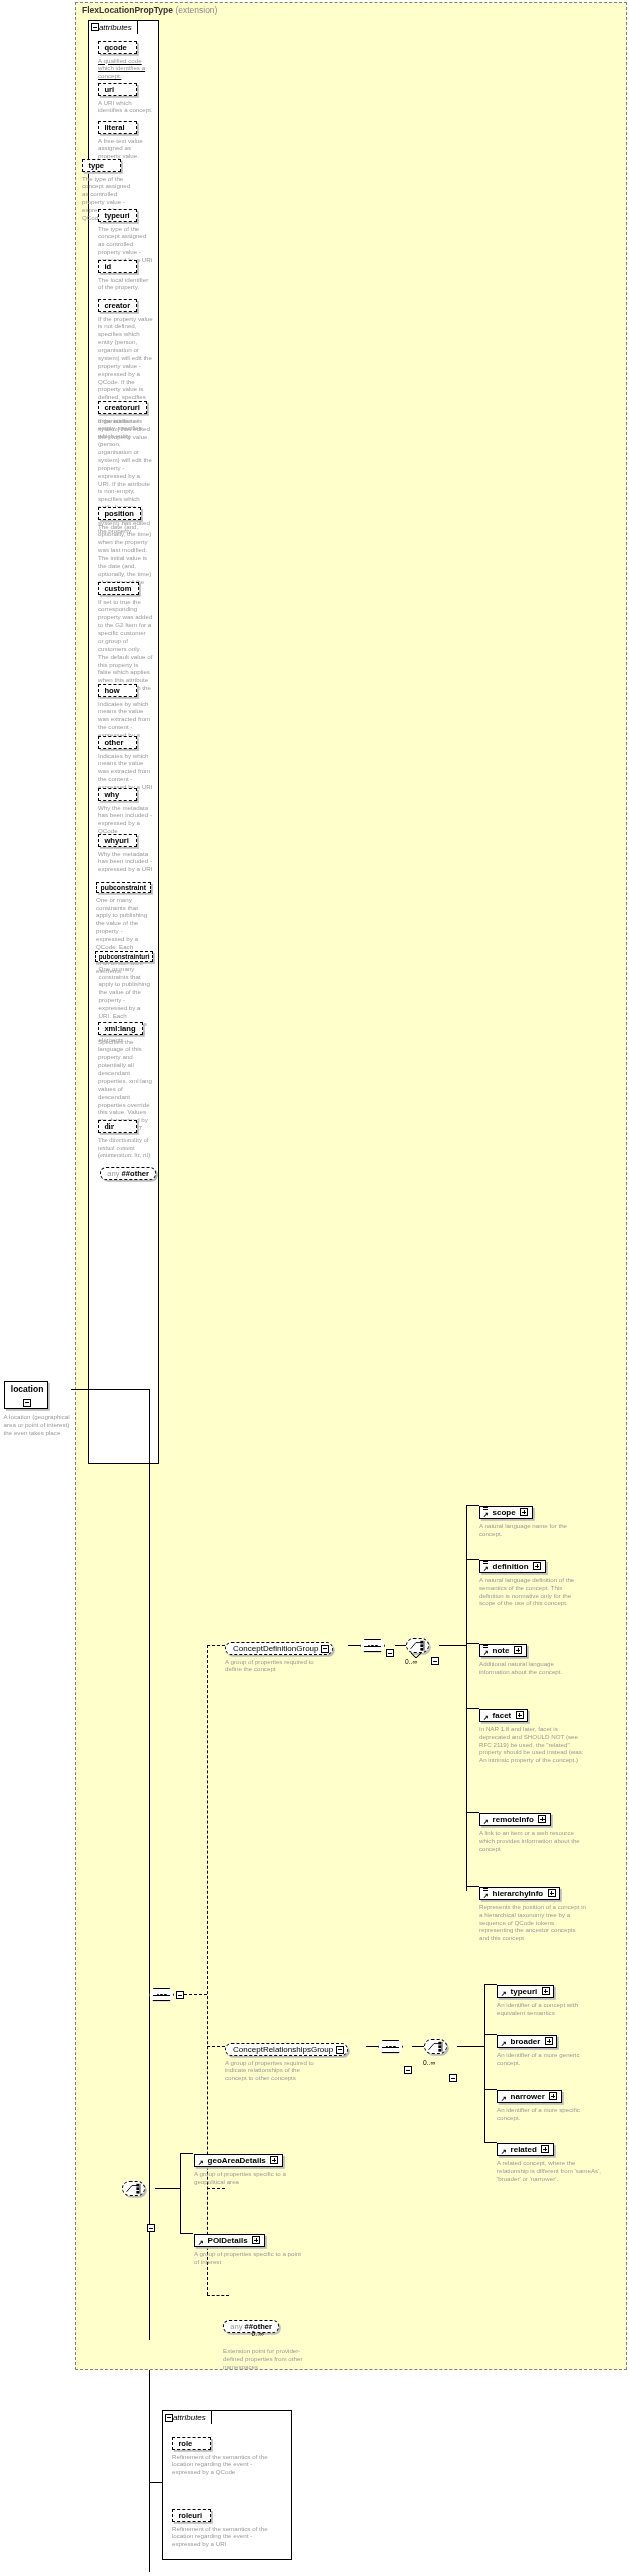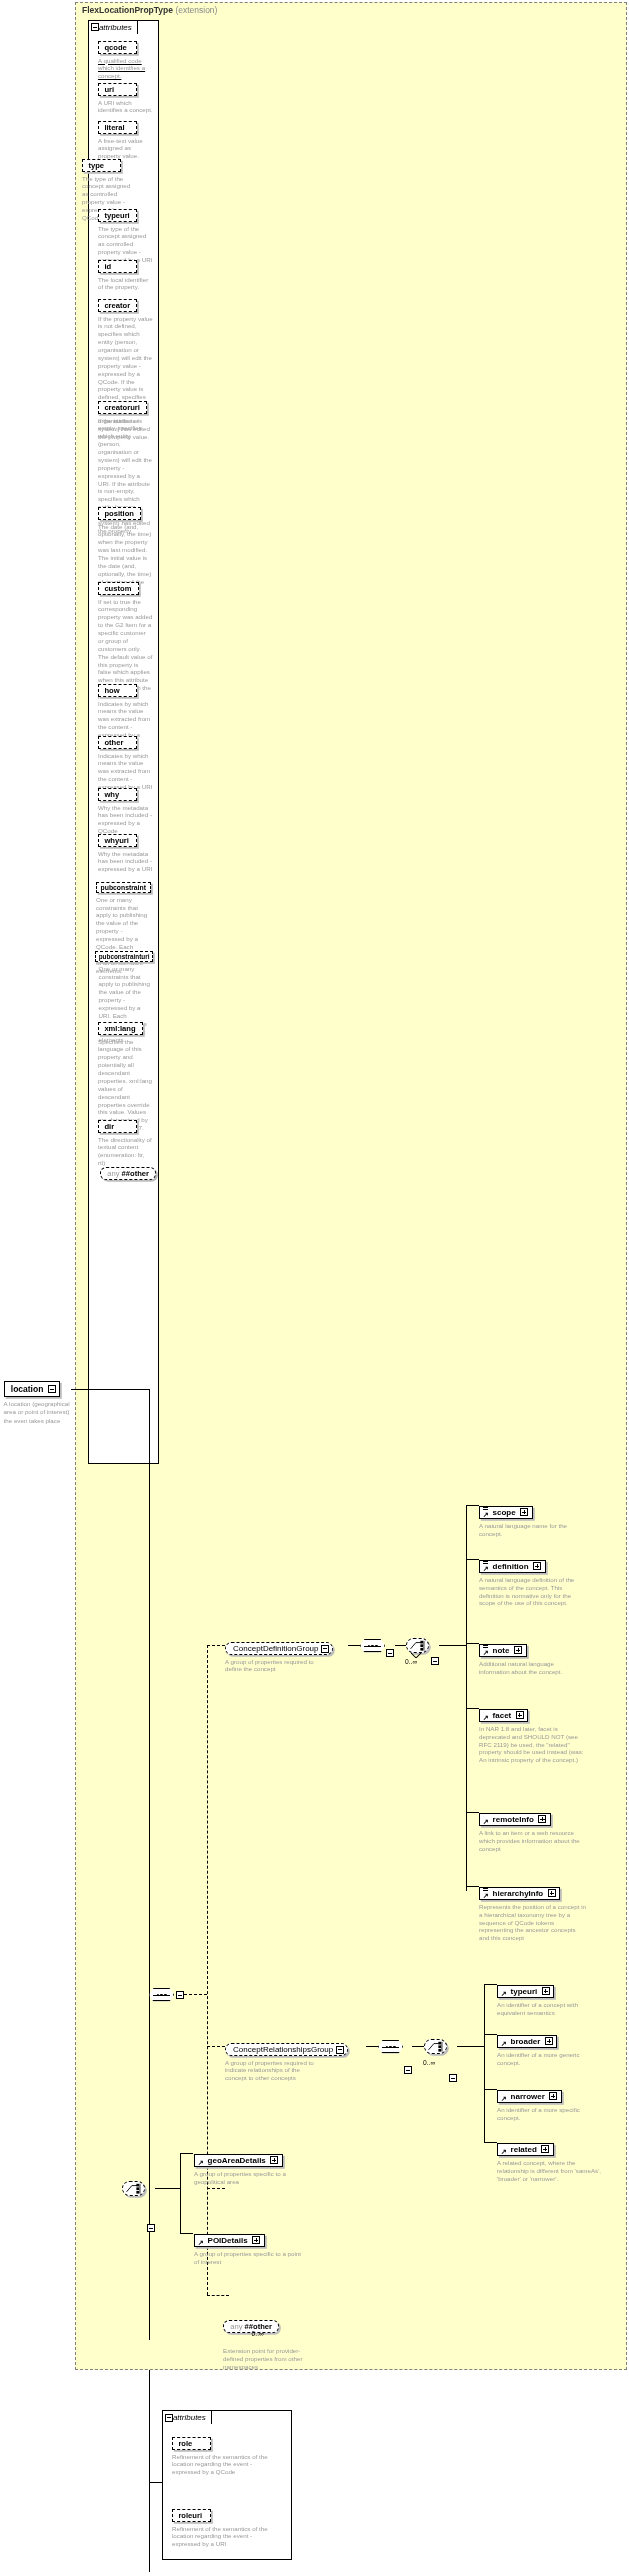--- a/index.html
+++ b/index.html
@@ -247,20 +247,21 @@
   
   #location-item { left: 3.6px; top: 1379px; }
   #location-box {
     display: inline-flex; align-items: center; gap: 4.5px;
     border: 0.9px solid #000000;
     background: #ffffff;
     padding: 1.8px 3.6px 1.8px 6.2px;
     font-size: 8.5px; font-weight: bold;
     box-shadow: 1.8px 1.8px 0 #bdbdbd;
     white-space: nowrap;
+    flex-direction: column;
   }
   #location-desc {
     font-size: 6.2px; color: #999999; line-height: 1.3;
     margin-top: 3.6px; width: 71px;
   }
 </style>
 </head>
 <body>
 
 <div class="abs" id="ext-container"></div>
@@ -354,21 +355,21 @@
 <div class="attr-item" style="left:95px; top:946px;">
   <div class="attr-box" style="font-size:6.4px; padding:0.9px 2.7px;">pubconstrainturi</div>
   <div class="attr-desc" style="margin-left:3.6px;">One or many constraints that apply to publishing the value of the property - expressed by a URI. Each constraint applies to all descendant elements.</div>
 </div>
 
 <div class="attr-item" style="left:98px; top:1018px;">
   <div class="attr-box">xml:lang</div>
   <div class="attr-desc">Specifies the language of this property and potentially all descendant properties. xml:lang values of descendant properties override this value. Values are determined by Internet BCP 47.</div>
 </div>
 
-<div class="attr-item" style="left:98px; top:1116px;">
+<div class="attr-item" style="left:98px; top:1116px;font-family:Liberation Serif, serif;">
   <div class="attr-box">dir</div>
   <div class="attr-desc">The directionality of textual content (enumeration: ltr, rtl)</div>
 </div>
 
 <div class="attr-item" style="left:100px; top:1163px;">
   <div class="any-box">
     <span class="any-word">any</span>
     <span class="any-ns">##other</span>
   </div>
 </div>

